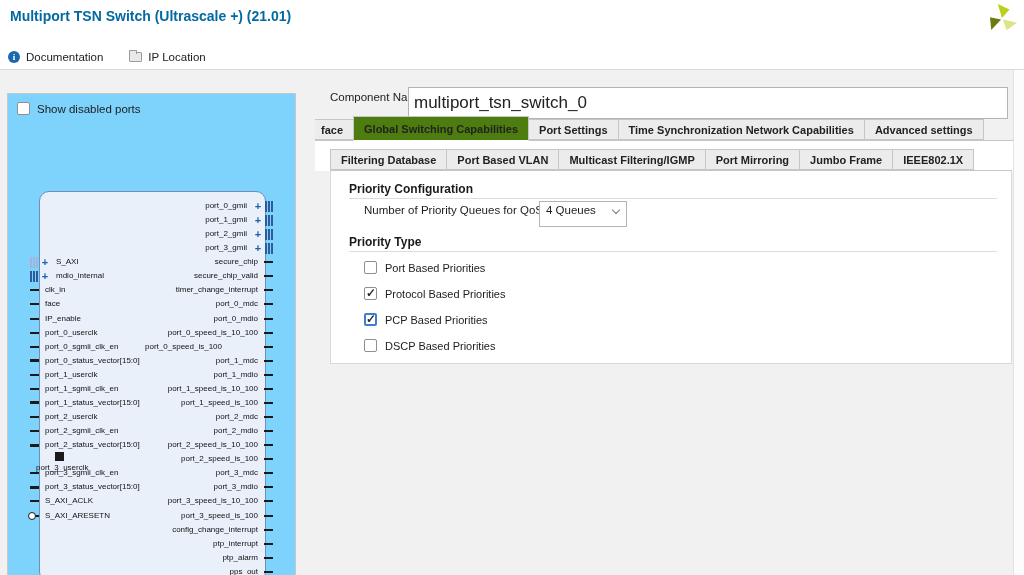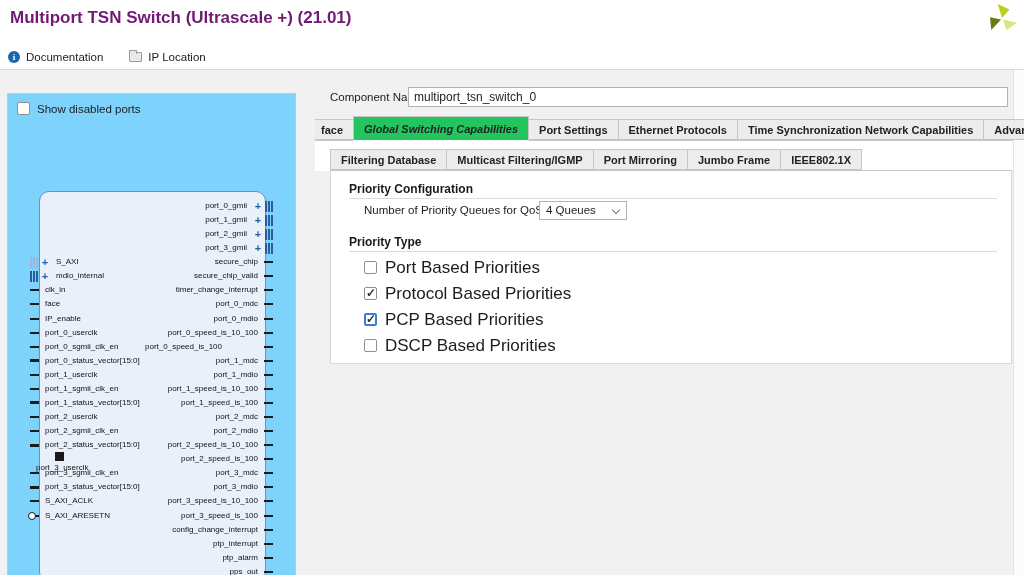--- a/index.html
+++ b/index.html
@@ -5,21 +5,21 @@
   * { margin:0; padding:0; box-sizing:border-box; }
   html,body { width:1024px; height:575px; }
   body {
     position:relative; overflow:hidden; background:#ffffff;
     font-family:"Liberation Sans", sans-serif; color:#1c1c1c;
     -webkit-font-smoothing:antialiased;
   }
   .abs { position:absolute; }
 
   
-  .app-title { left:10px; top:8px; font-size:17px; font-weight:bold; color:#701a75; }
+  .app-title { left:10px; top:8px; font-size:14px; font-weight:bold; color:#0369a1; }
   .doc-row { left:8px; top:51px; display:flex; align-items:center; gap:6px; font-size:11.5px; color:#222; }
   .info-icon { width:12px; height:12px; border-radius:50%; background:#1b67b2; color:#fff;
     font-size:9px; font-weight:bold; text-align:center; line-height:12px; font-family:"Liberation Serif",serif; }
   .doc-gap { width:14px; }
   .folder-icon { width:13px; height:10px; background:#e9e9e9; border:1px solid #9b9b9b; border-radius:1px; position:relative; }
   .folder-icon::before { content:''; position:absolute; left:-1px; top:-3px; width:6px; height:3px;
     background:#e9e9e9; border:1px solid #9b9b9b; border-bottom:none; border-radius:1px 1px 0 0; }
   .hsep { left:0; top:69px; width:1024px; height:1px; background:#d9d9d9; }
   .main-bg { left:0; top:70px; width:1024px; height:505px; background:#f1f1f2; }
   .right-strip { left:1013px; top:70px; width:11px; height:505px; background:#fcfcfc; border-left:1px solid #e3e3e3; }
@@ -49,44 +49,44 @@
   .p-left .plabel { margin-left:6px; }
   .p-right .plabel { margin-right:6px; }
   .p-left .plus { margin-left:2px; }
   .p-right .plus { margin-right:2px; }
   .kind-circle::before { content:''; position:absolute; left:-2px; top:50%; margin-top:-4px;
     width:6px; height:6px; border:1px solid #1a1a1a; border-radius:50%; background:#fff; }
 
   
   .comp-label { left:330px; top:91px; font-size:11.5px; color:#222; }
   .comp-input { left:408px; top:87px; width:600px; height:19px; border:1px solid #b3b3b3; background:#fff;
-    font-size:12px; font-family:"Liberation Sans",sans-serif; color:#222; padding:9px 5px; }
+    font-size:17px; font-family:"Liberation Sans",sans-serif; color:#222; padding:15px 5px; }
 
   .page-band { left:315px; top:140px; width:698px; height:31px; background:#ffffff; }
 
   .tabstrip { display:flex; align-items:flex-end; border-bottom:1px solid #c6c6c6; }
   .tabstrip.main { left:315px; top:116px; width:698px; height:25px; }
   .tabstrip.sub  { left:330px; top:147px; width:682px; height:24px; }
   .tab { height:21px; line-height:21px; padding:0 10px; background:#ececec; border:1px solid #c6c6c6;
     margin-right:-1px; font-size:11px; font-weight:bold; color:#222; white-space:nowrap; cursor:default; }
-  .tab.selected { background:#22c55e; height:25px; line-height:25px; margin-bottom:-1px; border-bottom:1px solid #fff; z-index:2; position:relative;font-style:italic; }
+  .tab.selected { background:#4d7c0f; height:25px; line-height:25px; margin-bottom:-1px; border-bottom:1px solid #fff; z-index:2; position:relative; }
   .tabstrip.sub .tab.selected { height:24px; line-height:24px; }
   .tab.cut-left  { border-left:none; padding-left:6px; }
 
   .content-panel { left:330px; top:171px; width:682px; height:193px; background:#fff;
     border:1px solid #d9d9d9; border-top:none; }
   .sec-title { position:absolute; left:18px; font-size:12px; font-weight:bold; color:#1a1a1a; }
   .sec-line { position:absolute; left:18px; right:14px; height:1px; background:#dcdcdc; }
   .queues-label { position:absolute; left:33px; top:33px; font-size:11.5px; }
-  .select { position:absolute; left:208px; top:30px; width:88px; height:19px; background:#fff;
+  .select { position:absolute; left:208px; top:30px; width:88px; height:26px; background:#fff;
     border:1px solid #b3b3b3; font-size:11.5px; line-height:17px; padding-left:6px; cursor:default; }
   .chevron { position:absolute; right:6px; top:5px; width:7px; height:7px; }
   .chevron::before { content:''; position:absolute; left:0; top:0; width:5px; height:5px;
     border-right:1.5px solid #777; border-bottom:1.5px solid #777; transform:rotate(45deg); }
-  .cb-row { position:absolute; left:33px; height:15px; display:flex; align-items:center; gap:8px; font-size:17px; }
+  .cb-row { position:absolute; left:33px; height:15px; display:flex; align-items:center; gap:8px; font-size:11px; }
   .cb-row .cb-box.checked.focused::after { left:0; top:-3px; }
 </style>
 </head>
 <body>
 
 <div class="abs app-title">Multiport TSN Switch (Ultrascale +) (21.01)</div>
 <div class="abs doc-row">
   <span class="info-icon">i</span>
   <span>Documentation</span>
   <span class="doc-gap"></span>
@@ -358,28 +358,28 @@
 <div class="abs comp-label">Component Name</div>
 <input class="abs comp-input" readonly="" value="multiport_tsn_switch_0" style="">
 
 <div class="abs page-band"></div>
 
 <div class="abs tabstrip main">
 
   <div class="tab cut-left">face</div>
     <div class="tab selected">Global Switching Capabilities</div>
     <div class="tab">Port Settings</div>
-    <div class="tab">Ethernet Protocols</div>
     <div class="tab">Time Synchronization Network Capabilities</div>
     <div class="tab">Advanced settings</div>
 </div>
 
 <div class="abs tabstrip sub">
 
   <div class="tab">Filtering Database</div>
+    <div class="tab">Port Based VLAN</div>
     <div class="tab">Multicast Filtering/IGMP</div>
     <div class="tab">Port Mirroring</div>
     <div class="tab">Jumbo Frame</div>
     <div class="tab">IEEE802.1X</div>
 </div>
 
 <div class="abs content-panel">
   <div class="sec-title" style="top:11px">Priority Configuration</div>
   <div class="sec-line" style="top:27px"></div>
 

